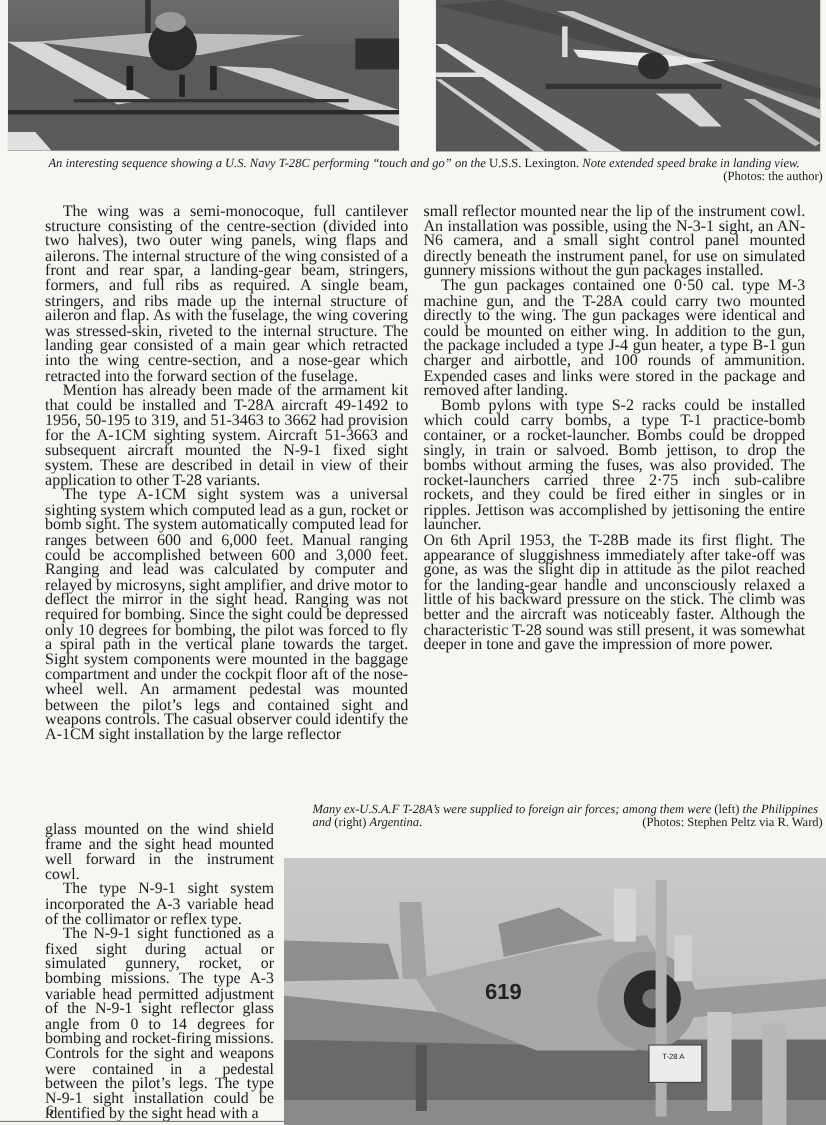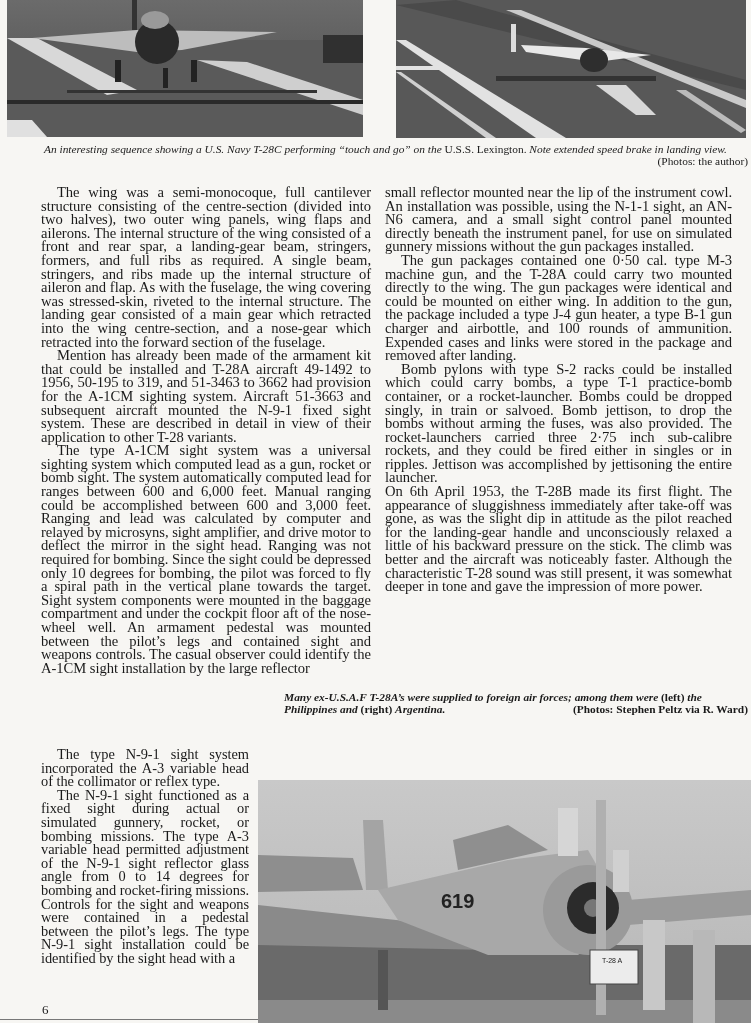--- a/index.html
+++ b/index.html
@@ -14,21 +14,21 @@
   #photo-top-left { left: 7px; top: 0; width: 356px; height: 137px; }
   #photo-top-right { left: 396px; top: 0; width: 350px; height: 138px; }
   #photo-bottom { left: 258px; top: 780px; width: 493px; height: 259px; }
 
   .caption {
     position: absolute; font-size: 11.4px; line-height: 12px; color: #1a1a1a;
   }
   .caption i { font-style: italic; margin-top: 11px; }
   #caption-top { left: 44px; top: 143px; width: 704px; }
   #caption-top .credit { position: absolute; right: 0; top: 12px; }
-  #caption-bottom { left: 284px; top: 691px; width: 464px; font-weight: bold; }
+  #caption-bottom { left: 284px; top: 730px; width: 464px; }
   #caption-bottom .credit { position: absolute; right: 0; top: 12px; }
 
   .col {
     position: absolute; font-size: 14.6px; line-height: 13.6px; text-align: justify;
     letter-spacing: -0.05px;
   }
   .col p { margin: 0; text-indent: 16px; }
   .col p.noindent { text-indent: 0; }
   #col-left { left: 41px; top: 186px; width: 330px; }
   #col-left-narrow { left: 41px; top: 748px; width: 208px; font-size: 14.4px; }
@@ -95,26 +95,27 @@
   <span class="credit">(Photos: the author)</span>
 </div>
 
 <div class="col" id="col-left">
   <p>The wing was a semi-monocoque, full cantilever structure consisting of the centre-section (divided into two halves), two outer wing panels, wing flaps and ailerons.  The internal structure of the wing consisted of a front and rear spar, a landing-gear beam, stringers, formers, and full ribs as required. A single beam, stringers, and ribs made up the internal structure of aileron and flap.  As with the fuselage, the wing covering was stressed-skin, riveted to the internal structure.  The landing gear consisted of a main gear which retracted into the wing centre-section, and a nose-gear which retracted into the forward section of the fuselage.</p>
   <p>Mention has already been made of the armament kit that could be installed and T-28A aircraft 49-1492 to 1956, 50-195 to 319, and 51-3463 to 3662 had provision for the A-1CM sighting system.  Aircraft 51-3663 and subsequent aircraft mounted the N-9-1 fixed sight system.  These are described in detail in view of their application to other T-28 variants.</p>
   <p>The type A-1CM sight system was a universal sighting system which computed lead as a gun, rocket or bomb sight.  The system automatically computed lead for ranges between 600 and 6,000 feet. Manual ranging could be accomplished between 600 and 3,000 feet.  Ranging and lead was calculated by computer and relayed by microsyns, sight amplifier, and drive motor to deflect the mirror in the sight head.  Ranging was not required for bombing. Since the sight could be depressed only 10 degrees for bombing, the pilot was forced to fly a spiral path in the vertical plane towards the target.  Sight system components were mounted in the baggage compartment and under the cockpit floor aft of the nose-wheel well.  An armament pedestal was mounted between the pilot’s legs and contained sight and weapons controls.  The casual observer could identify the A-1CM sight installation by the large reflector</p>
 </div>
 
 <div class="col" id="col-left-narrow">
+  <p class="noindent">glass mounted on the wind shield frame and the sight head mounted well forward in the instrument cowl.</p>
   <p>The type N-9-1 sight system incorporated the A-3 variable head of the collimator or reflex type.</p>
   <p>The N-9-1 sight functioned as a fixed sight during actual or simulated gunnery, rocket, or bombing missions. The type A-3 variable head permitted adjustment of the N-9-1 sight reflector glass angle from 0 to 14 degrees for bombing and rocket-firing missions.  Controls for the sight and weapons were contained in a pedestal between the pilot’s legs. The type N-9-1 sight installation could be identified by the sight head with a</p>
 </div>
 
 <div class="col" id="col-right">
-  <p class="noindent">small reflector mounted near the lip of the instrument cowl.  An installation was possible, using the N-1-1 sight, an AN-N6 camera, and a small sight control panel mounted directly beneath the instrument panel, for use on simulated gunnery missions without the gun packages installed.</p>
+  <p class="noindent">small reflector mounted near the lip of the instrument cowl.  An installation was possible, using the N-3-1 sight, an AN-N6 camera, and a small sight control panel mounted directly beneath the instrument panel, for use on simulated gunnery missions without the gun packages installed.</p>
   <p>The gun packages contained one 0·50 cal. type M-3 machine gun, and the T-28A could carry two mounted directly to the wing.  The gun packages were identical and could be mounted on either wing.  In addition to the gun, the package included a type J-4 gun heater, a type B-1 gun charger and airbottle, and 100 rounds of ammunition.  Expended cases and links were stored in the package and removed after landing.</p>
   <p>Bomb pylons with type S-2 racks could be installed which could carry bombs, a type T-1 practice-bomb container, or a rocket-launcher.  Bombs could be dropped singly, in train or salvoed.  Bomb jettison, to drop the bombs without arming the fuses, was also provided.  The rocket-launchers carried three 2·75 inch sub-calibre rockets, and they could be fired either in singles or in ripples.  Jettison was accomplished by jettisoning the entire launcher.</p>
   <p class="noindent">On 6th April 1953, the T-28B made its first flight. The appearance of sluggishness immediately after take-off was gone, as was the slight dip in attitude as the pilot reached for the landing-gear handle and unconsciously relaxed a little of his backward pressure on the stick.  The climb was better and the aircraft was noticeably faster.  Although the characteristic T-28 sound was still present, it was somewhat deeper in tone and gave the impression of more power.</p>
 </div>
 
 <div class="caption" id="caption-bottom">
   <i>Many ex-U.S.A.F T-28A’s were supplied to foreign air forces; among them were </i><span>(left) </span><i>the Philippines and </i><span>(right) </span><i>Argentina.</i>
   <span class="credit">(Photos: Stephen Peltz via R. Ward)</span>
 </div>
 

